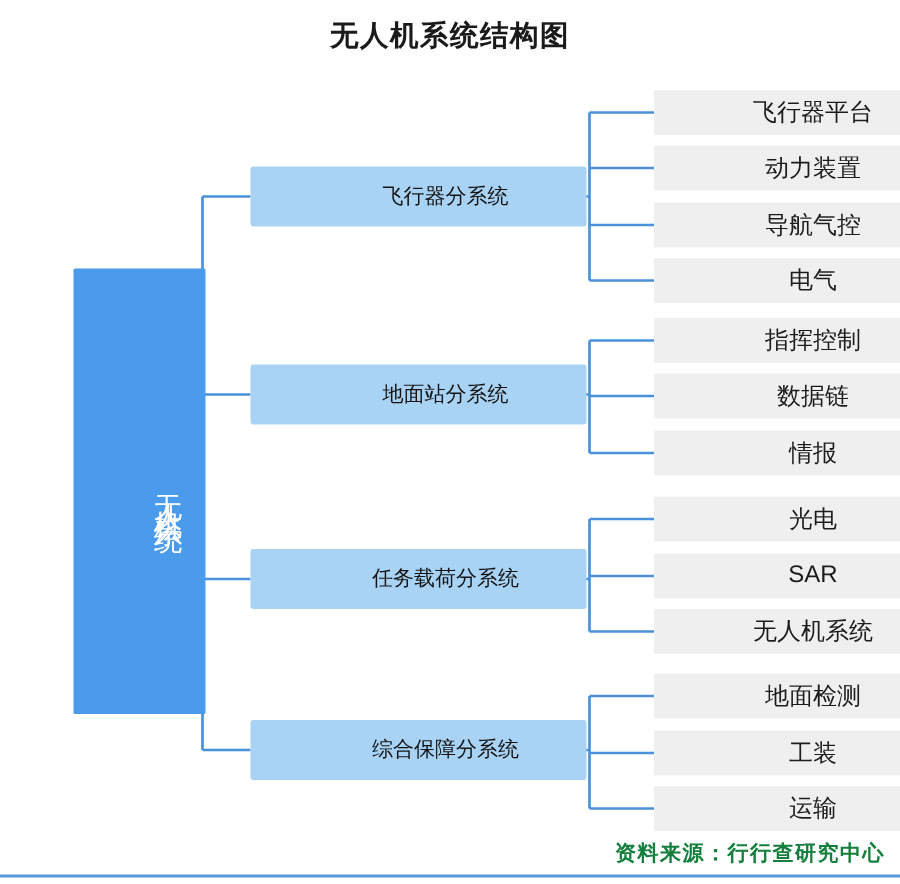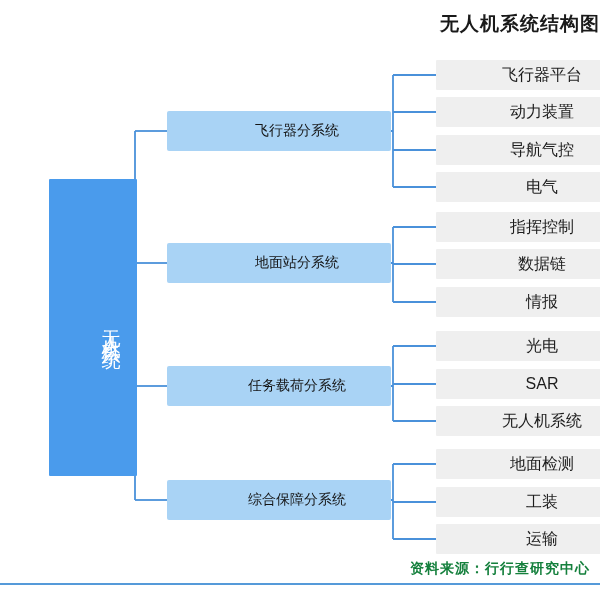--- a/index.html
+++ b/index.html
@@ -1,21 +1,21 @@
 <!DOCTYPE html>
 <html><head>
 <meta charset="utf-8">
 <style>
   html,body{margin:0;padding:0;background:#fff;}
   .canvas{
     position:relative;width:600px;height:589px;background:#ffffff;
     font-family:"Liberation Sans","DejaVu Sans",sans-serif;overflow:hidden;
   }
   .title{
-    position:absolute;top:11px;left:0;width:600px;text-align:right;
+    position:absolute;top:11px;left:0;width:600px;text-align:center;
     font-size:19px;font-weight:700;color:#1a1a1a;letter-spacing:1px;
   }
   svg.connectors{position:absolute;left:0;top:0;z-index:1;}
   .node{position:absolute;z-index:2;display:flex;align-items:center;justify-content:center;padding-left:36px;}
   .root-box{
     left:49px;top:179px;width:52px;height:297px;background:#4a9bec;
     color:#ffffff;font-size:19px;font-weight:500;
     writing-mode:vertical-rl;text-orientation:upright;letter-spacing:5px;
     border-radius:1px;
   }

